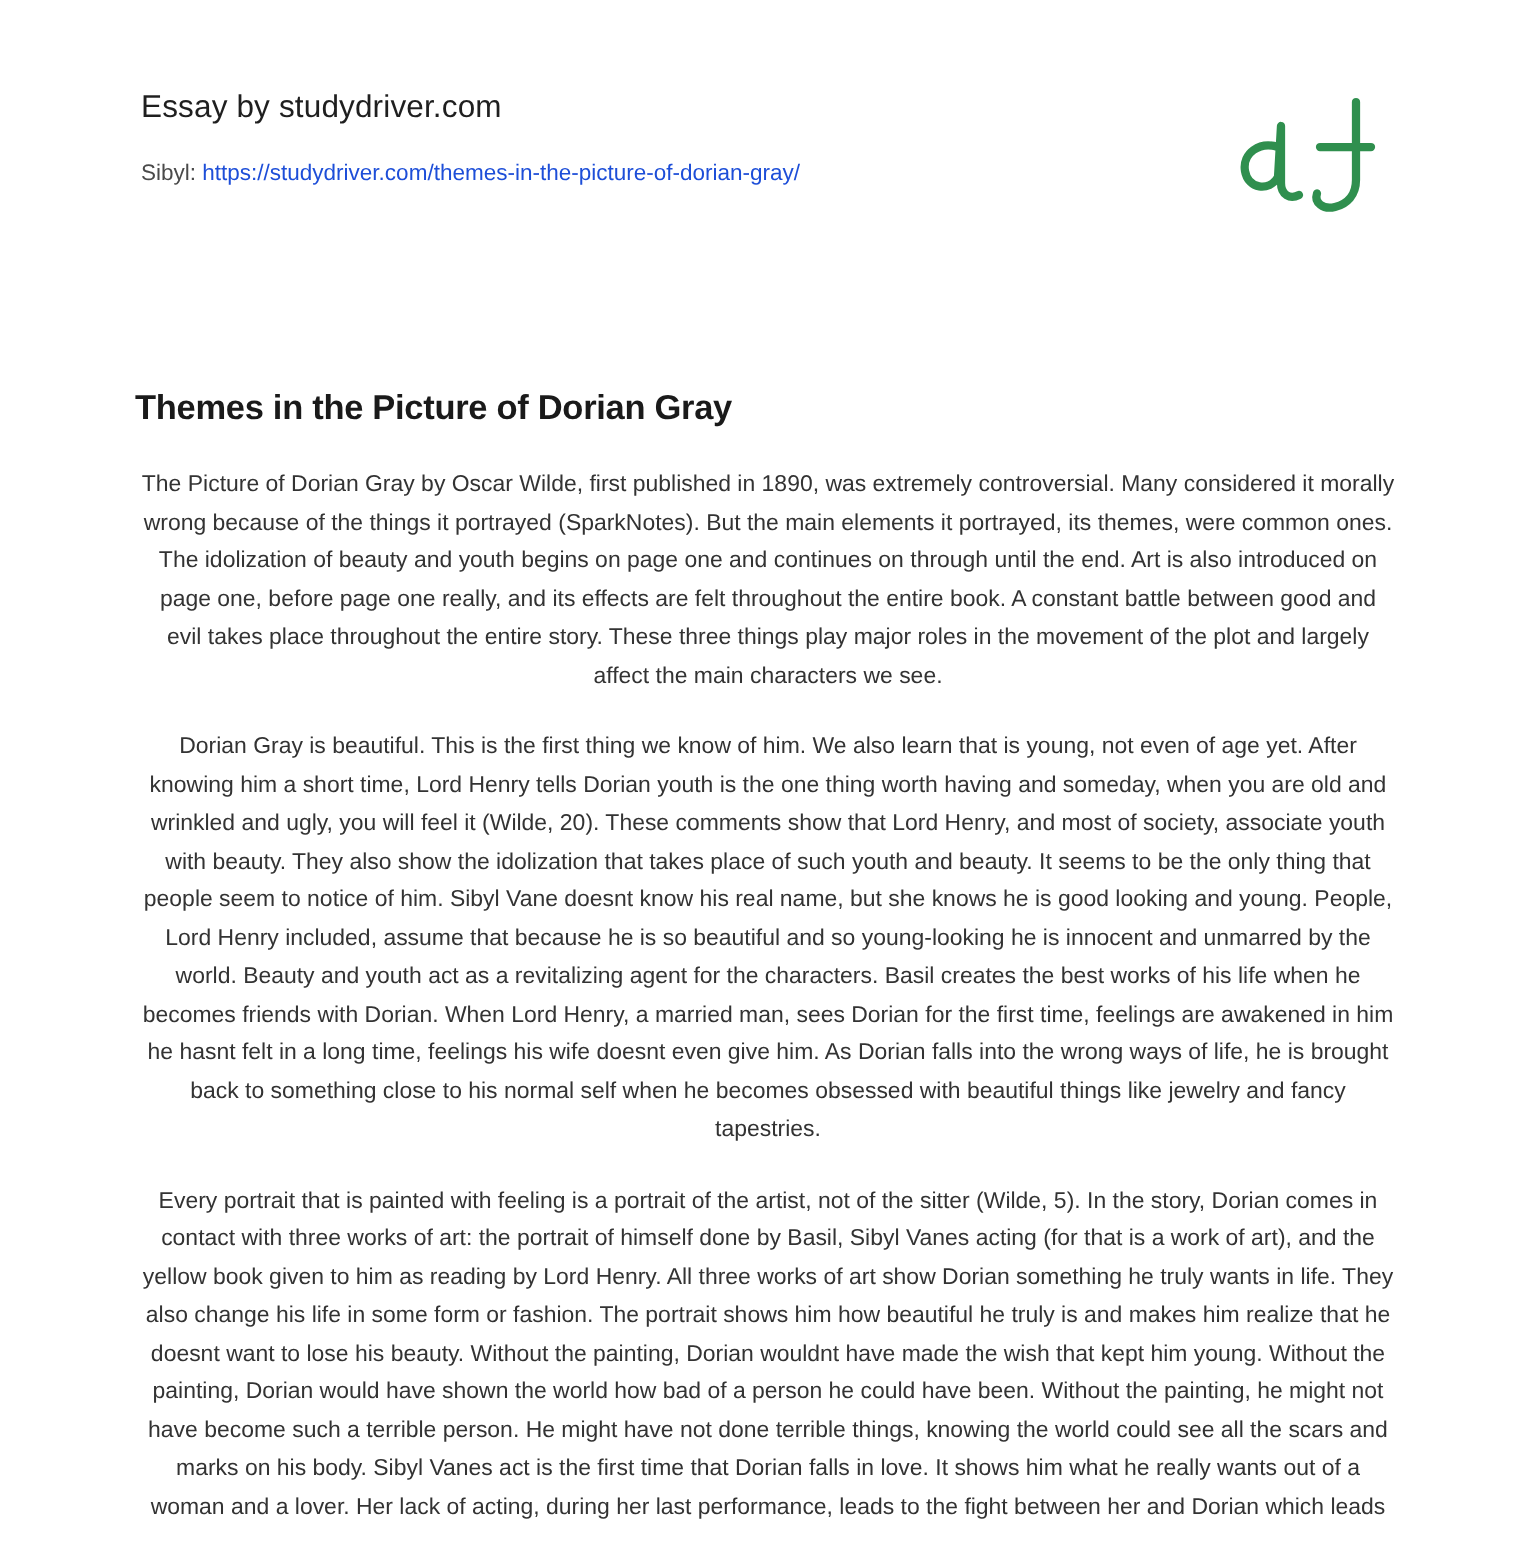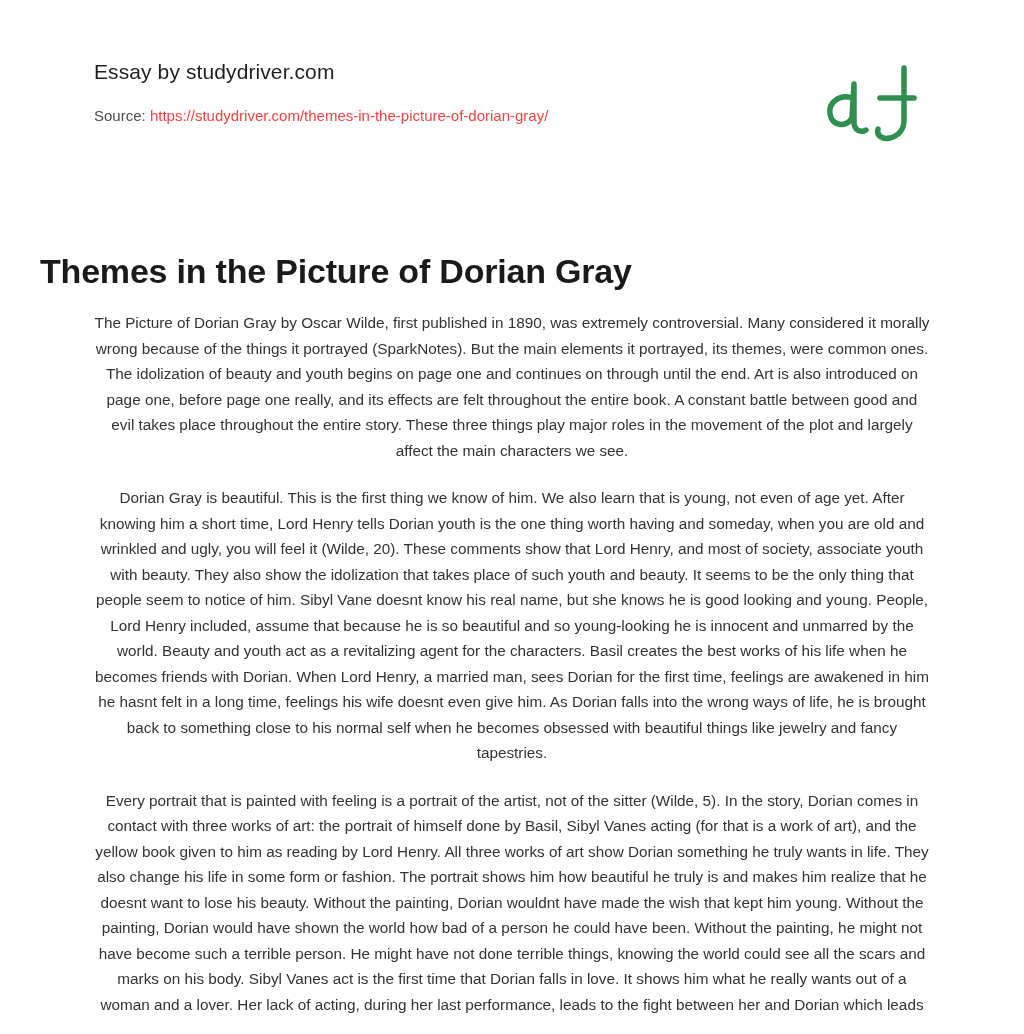--- a/index.html
+++ b/index.html
@@ -31,40 +31,40 @@
   .essay-by .brand {
     font-weight: 400;
   }
   .source-line {
     margin-top: 23px;
     font-size: 15px;
     color: #4a4a4a;
   }
   .source-label { color: #4a4a4a; }
   .source-url {
-    color: #ef4444;
+    color: #1d4ed8;
     text-decoration: none;
     word-break: break-all;
   }
   .logo {
     position: absolute;
     right: 94px;
     top: 58px;
     width: 112px;
     height: 92px;
   }
   .logo svg { display: block; }
   .title {
     margin: 0;
-    padding: 0 40px;
+    padding: 0 90px;
     position: absolute;
     top: 252px;
     left: 0;
     right: 0;
-    font-size: 34px;
+    font-size: 23px;
     line-height: 38px;
     font-weight: 700;
     color: #1a1a1a;
     letter-spacing: -0.2px;
   }
   .body-copy {
     position: absolute;
     top: 310px;
     left: 0;
     right: 0;
@@ -81,21 +81,21 @@
 </head>
 <body>
 
 <div class="page">
 
   <div class="header">
     <div class="essay-by">
       <span>Essay by </span><span class="brand">studydriver.com</span>
     </div>
     <div class="source-line">
-      <span class="source-label">Source: </span><a class="source-url" href="#">https://studydriver.com/themes-in-the-picture-of-dorian-gray/</a>
+      <span class="source-label">Sibyl: </span><a class="source-url" href="#">https://studydriver.com/themes-in-the-picture-of-dorian-gray/</a>
     </div>
 
     <div class="logo">
       <svg viewBox="0 0 112 92" width="112" height="92" aria-hidden="true">
         <g fill="none" stroke="#2f8f4e" stroke-width="5.5" stroke-linecap="round" stroke-linejoin="round">
 
           <path d="M34 40 C22 36, 10 44, 12 56 C14 68, 28 70, 34 60 L36 26 L36 64 C36 72, 42 75, 48 72"></path>
 
           <path d="M86 10 L86 62 C86 72, 80 78, 72 80 C64 82, 58 77, 60 71"></path>
           <path d="M62 40 L96 40"></path>

